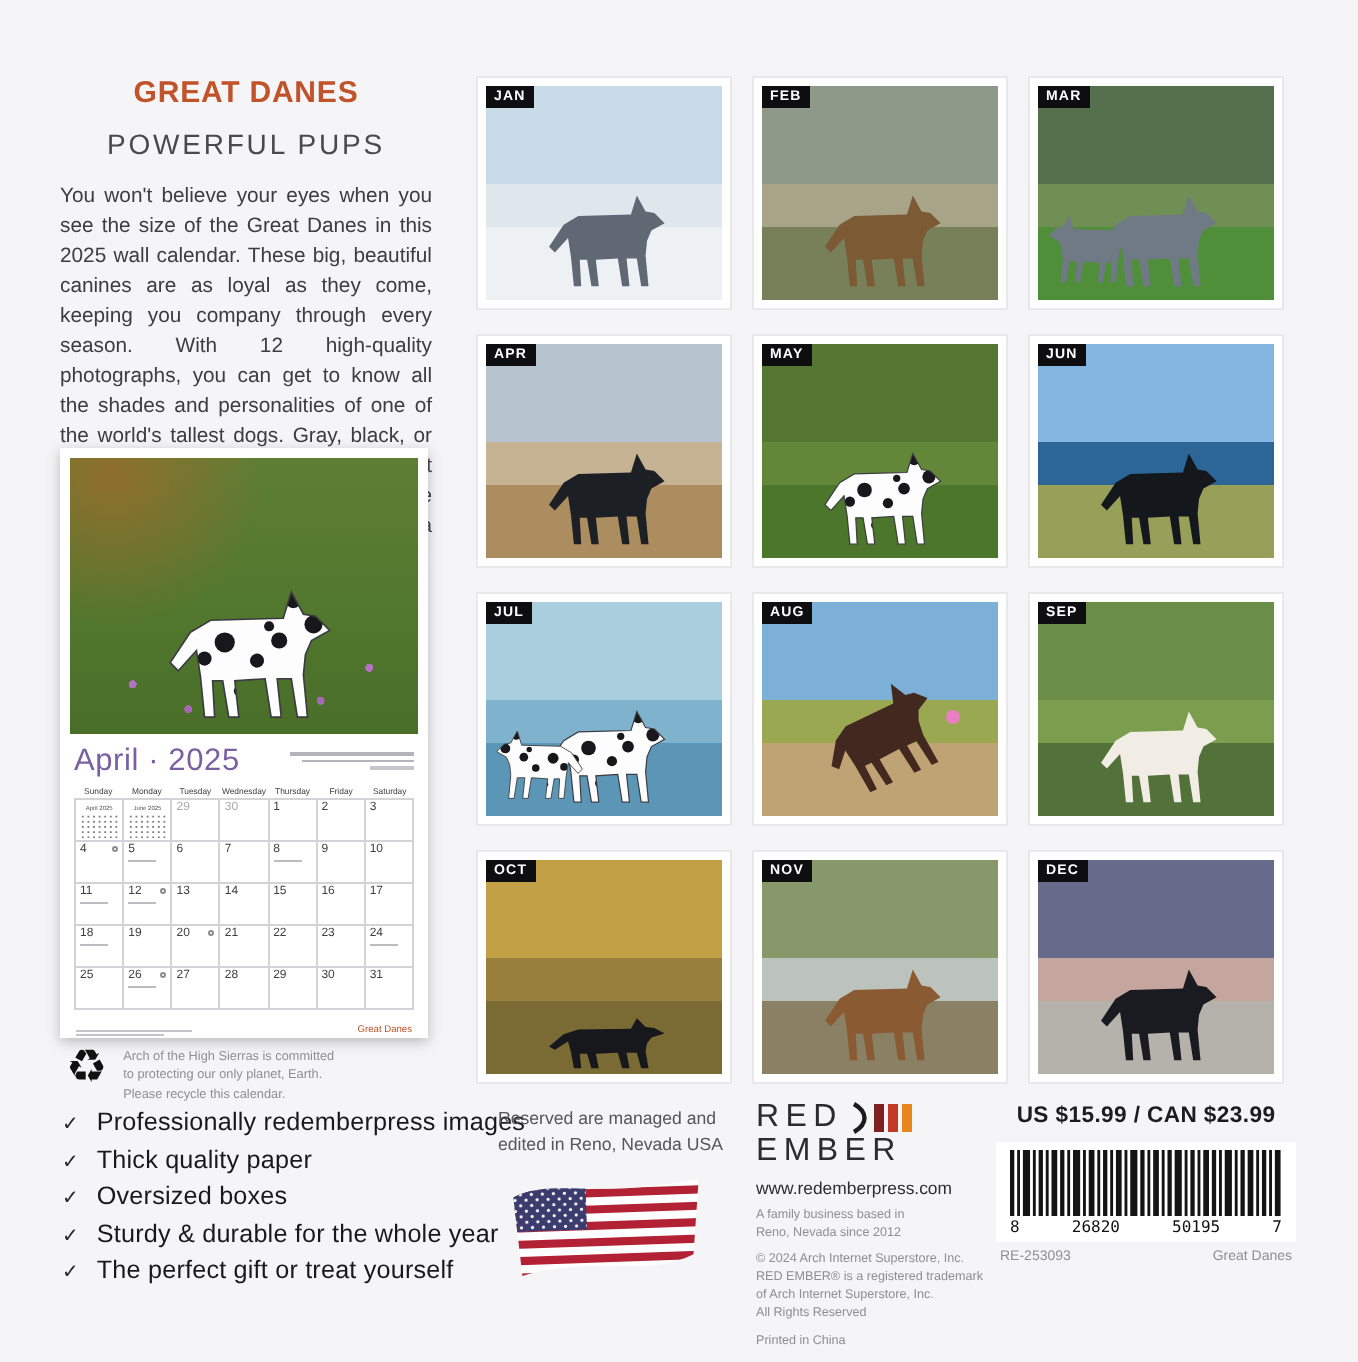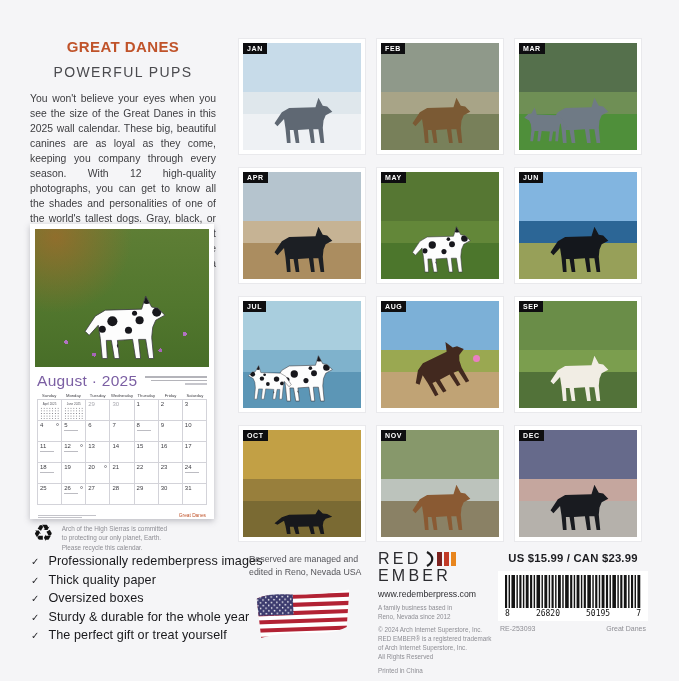--- a/index.html
+++ b/index.html
@@ -141,21 +141,21 @@
   </div>
 
   <div class="preview">
     <div class="cover-photo" style="--c1: #5e7e35; --c2: #52772e; --c3: #486e28; --dog: #ffffff;">
       <svg class="cover-dog" viewBox="0 0 100 66">
           <use href="#gdspots"></use>
         </svg>
     </div>
     <div class="grid-page">
       <div class="cal-head">
-        <span class="cal-title" style="color: rgb(123, 95, 163);">August · 2025</span>
+        <span class="cal-title" style="color: rgb(123, 95, 163);">April · 2025</span>
         <span class="quote">
             <i class="qb qb1"></i>
             <i class="qb qb2"></i>
             <i class="qb qb3"></i>
           </span>
       </div>
       <div class="weekdays">
 
       <span class="wd">Sunday</span>
           <span class="wd">Monday</span>

